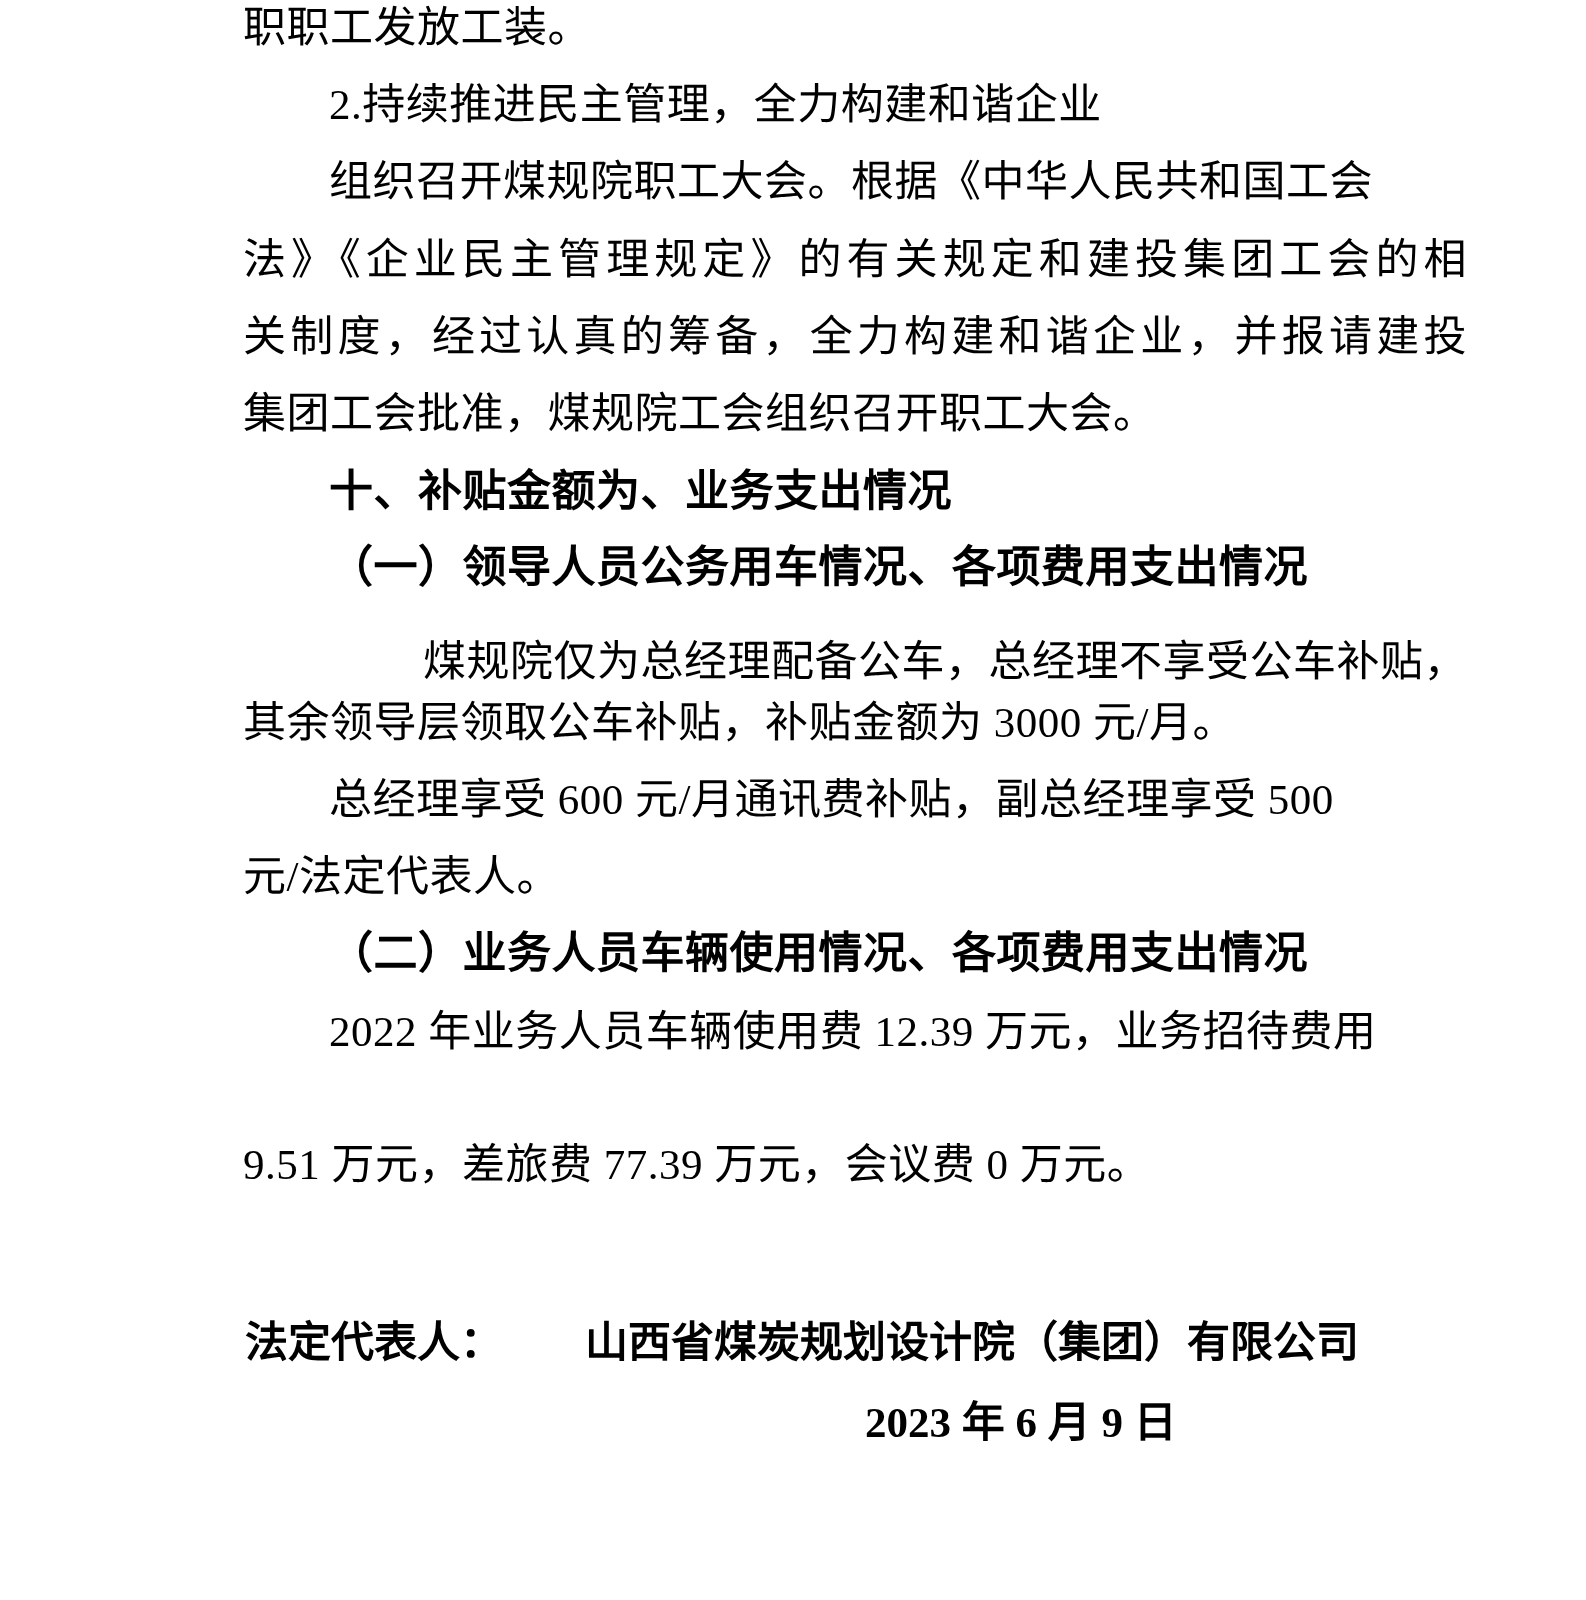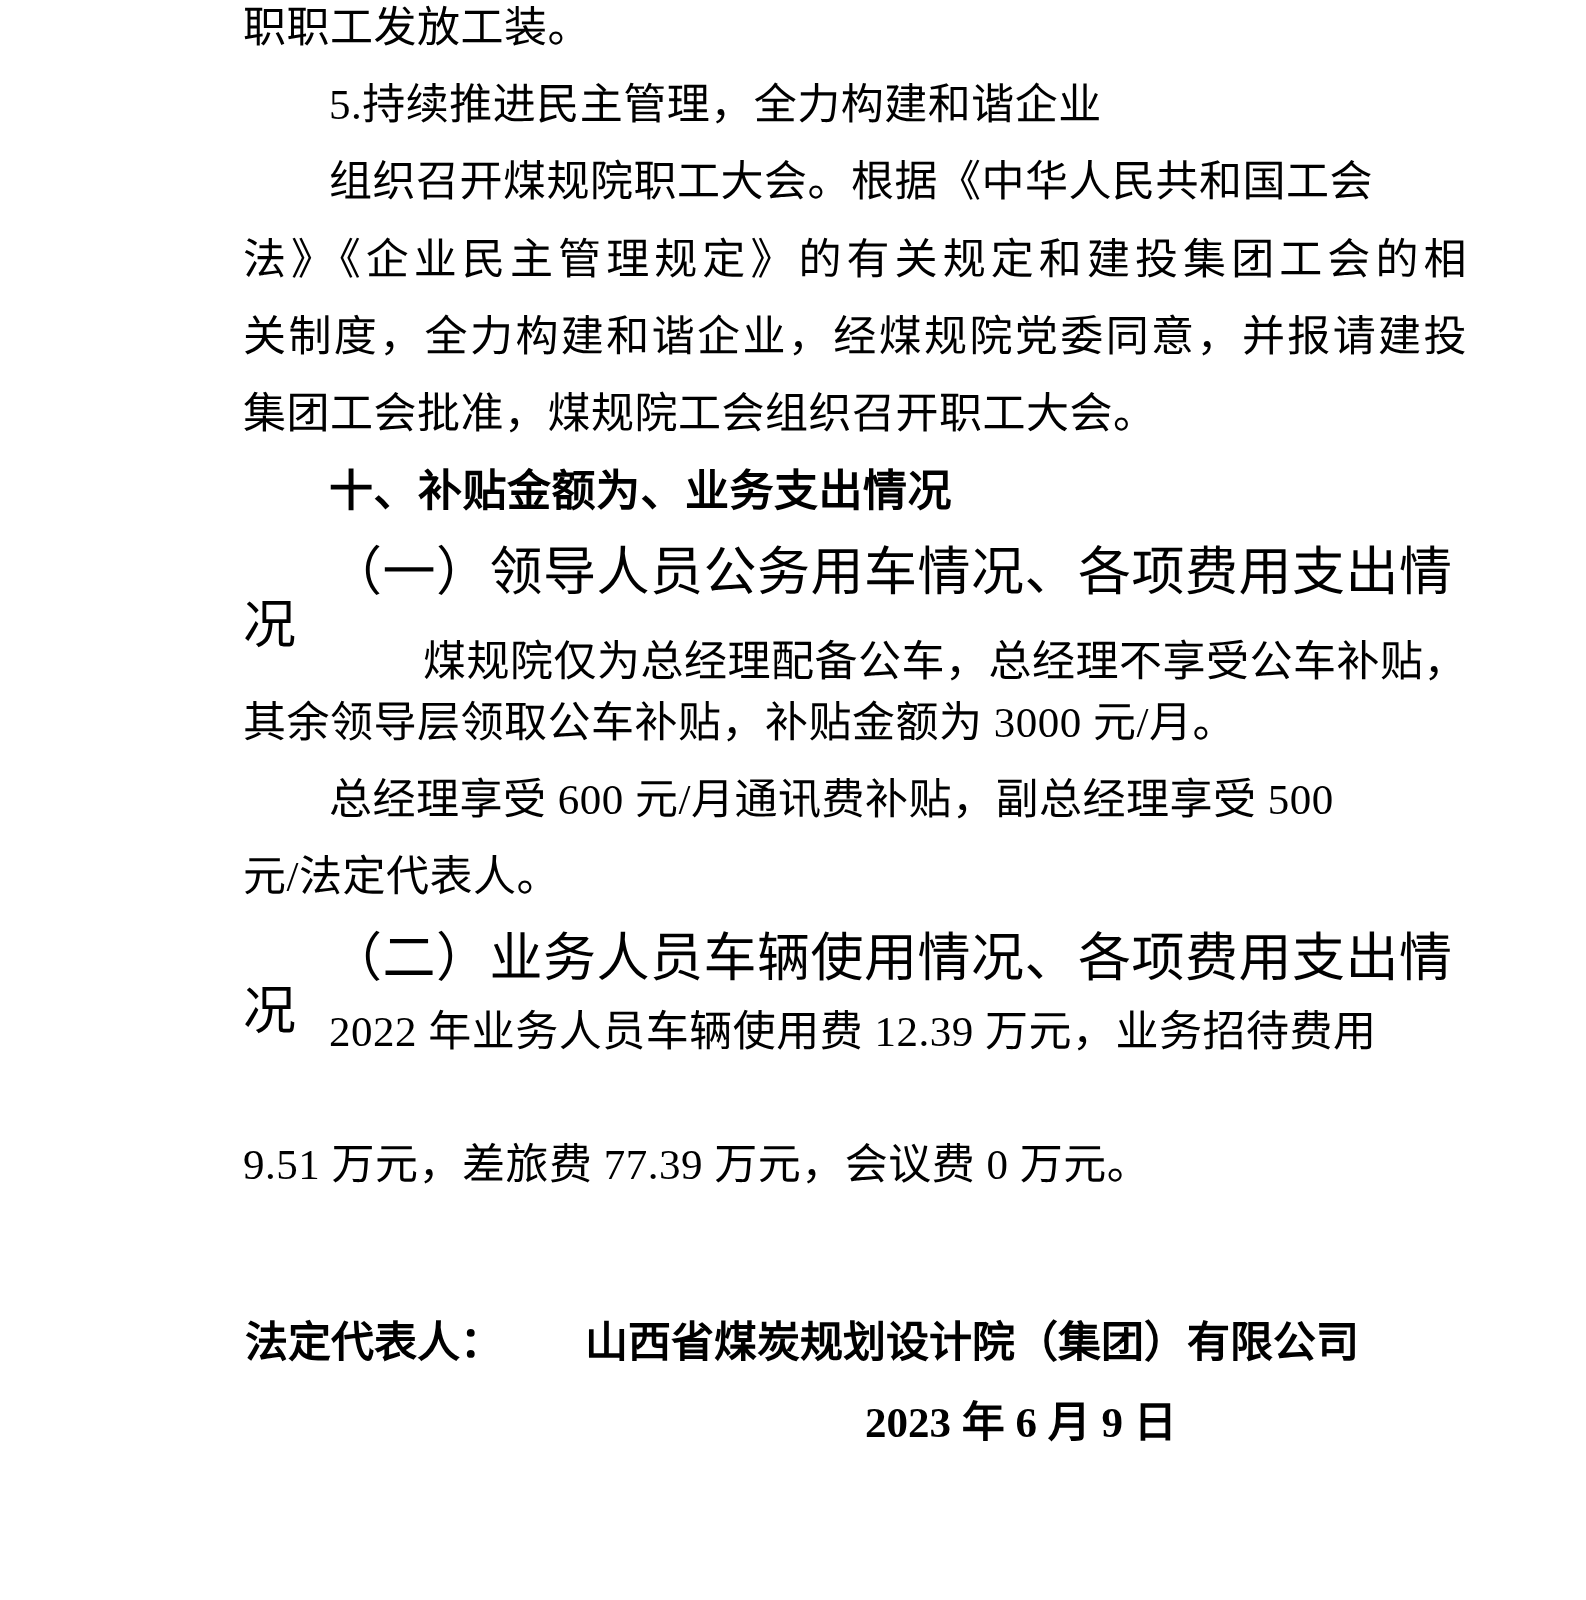--- a/index.html
+++ b/index.html
@@ -26,44 +26,44 @@
     text-align: justify;
     text-align-last: justify;
     -moz-text-align-last: justify;
   }
   .heading-hei {
     font-family: "Liberation Sans", "DejaVu Sans", sans-serif;
     font-weight: 700;
     font-size: 44px;
   }
   .heading-kai {
-    font-weight: 400;
-    font-size: 53px;
+    font-weight: 700;
+    font-size: 44px;
   }
   .sig-label, .sig-company, .sig-date {
     position: absolute;
     font-size: 43px;
     line-height: 1;
     white-space: nowrap;
     font-weight: bold;
   }
   .sig-label   { left: 245px; top: 1321px; }
   .sig-company { left: 585px; top: 1321px; }
   .sig-date    { left: 865px; top: 1401px; }
 </style>
 </head>
 <body>
 
 <div class="page">
   <div>
       <div class="line body" style="top: 6px;">职职工发放工装。</div>
-      <div class="line body indent" style="top: 83px;">5.持续推进民主管理，全力构建和谐企业</div>
+      <div class="line body indent" style="top: 83px;">2.持续推进民主管理，全力构建和谐企业</div>
       <div class="line body indent" style="top: 160px;">组织召开煤规院职工大会。根据《中华人民共和国工会</div>
       <div class="line body fill" style="top: 238px;">法》《企业民主管理规定》的有关规定和建投集团工会的相</div>
-      <div class="line body fill" style="top: 315px;">关制度，全力构建和谐企业，经煤规院党委同意，并报请建投</div>
+      <div class="line body fill" style="top: 315px;">关制度，经过认真的筹备，全力构建和谐企业，并报请建投</div>
       <div class="line body" style="top: 392px;">集团工会批准，煤规院工会组织召开职工大会。</div>
       <div class="line heading-hei indent" style="top: 469px;">十、补贴金额为、业务支出情况</div>
       <div class="line heading-kai indent" style="top: 546px;">（一）领导人员公务用车情况、各项费用支出情况</div>
       <div class="line body indent" style="top: 640px; text-align: right;">煤规院仅为总经理配备公车，总经理不享受公车补贴，</div>
       <div class="line body" style="top: 701px;">其余领导层领取公车补贴，补贴金额为 3000 元/月。</div>
       <div class="line body indent" style="top: 778px;">总经理享受 600 元/月通讯费补贴，副总经理享受 500</div>
       <div class="line body" style="top: 855px;">元/法定代表人。</div>
       <div class="line heading-kai indent" style="top: 932px;">（二）业务人员车辆使用情况、各项费用支出情况</div>
       <div class="line body indent" style="top: 1010px;">2022 年业务人员车辆使用费 12.39 万元，业务招待费用</div>
       <div class="line body" style="top: 1143px;">9.51 万元，差旅费 77.39 万元，会议费 0 万元。</div>

